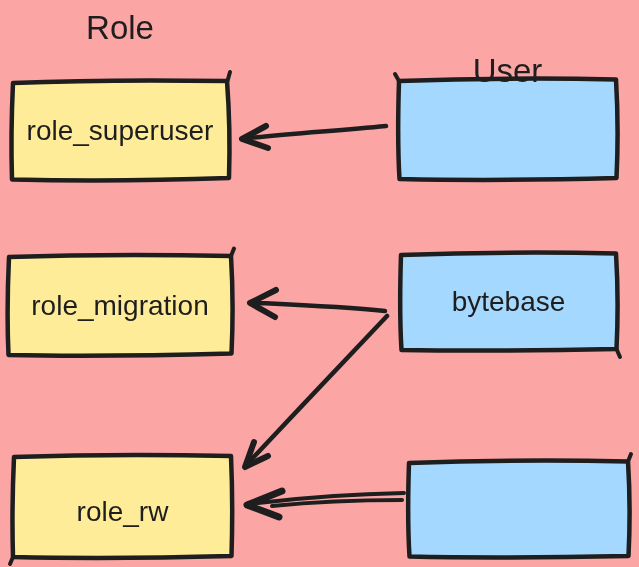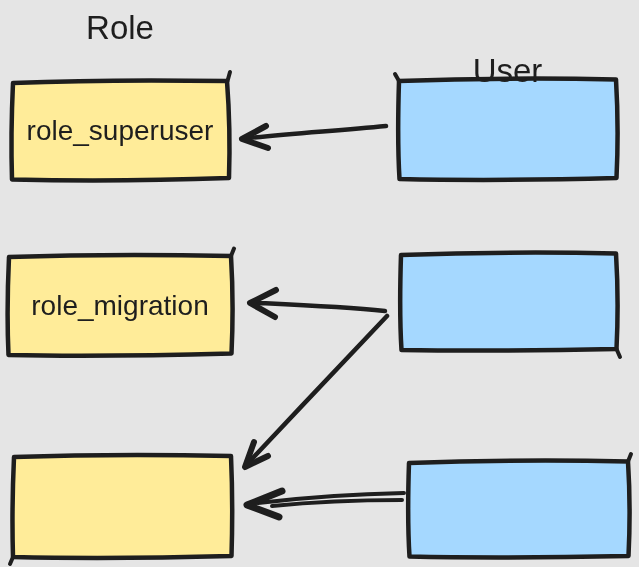--- a/index.html
+++ b/index.html
@@ -2,21 +2,21 @@
 <html><head>
 <meta charset="utf-8">
 <style>
   html, body { margin: 0; padding: 0; }
   body { font-family: "Liberation Sans", sans-serif; }
 
   .canvas {
     position: relative;
     width: 639px;
     height: 567px;
-    background: #e5e5e5;
+    background: #fca5a5;
     overflow: hidden;
   }
 
   .canvas svg { position: absolute; inset: 0; }
 
   
   .sketch {
     stroke: #1e1e1e;
     stroke-width: 4.5;
     stroke-linejoin: round;
@@ -125,15 +125,17 @@
       <path class="shaft thin" d="M 402 500 C 352 500, 302 503, 272 506"></path>
       <path class="head bold" d="M 282 491 L 247 505 L 279 517"></path>
     </g>
   </svg>
 
   <div class="col-title" style="left:8px; width:224px;">Role</div>
   <div class="col-title" style="left:395px; width:225px;margin-top:43px;">User</div>
 
   <div class="node-label" style="left:5px; top:253px; width:230px; height:105px;">role_migration</div>
   <div class="node-label" style="left:8px; top:79px; width:224px; height:103px;">role_superuser</div>
+  <div class="node-label low" style="left:10px; top:453px; width:225px; height:107px;">role_rw</div>
 
+  <div class="node-label" style="left:397px; top:251px; width:223px; height:102px;">bytebase</div>
 
 </div>
 
 </body></html>

